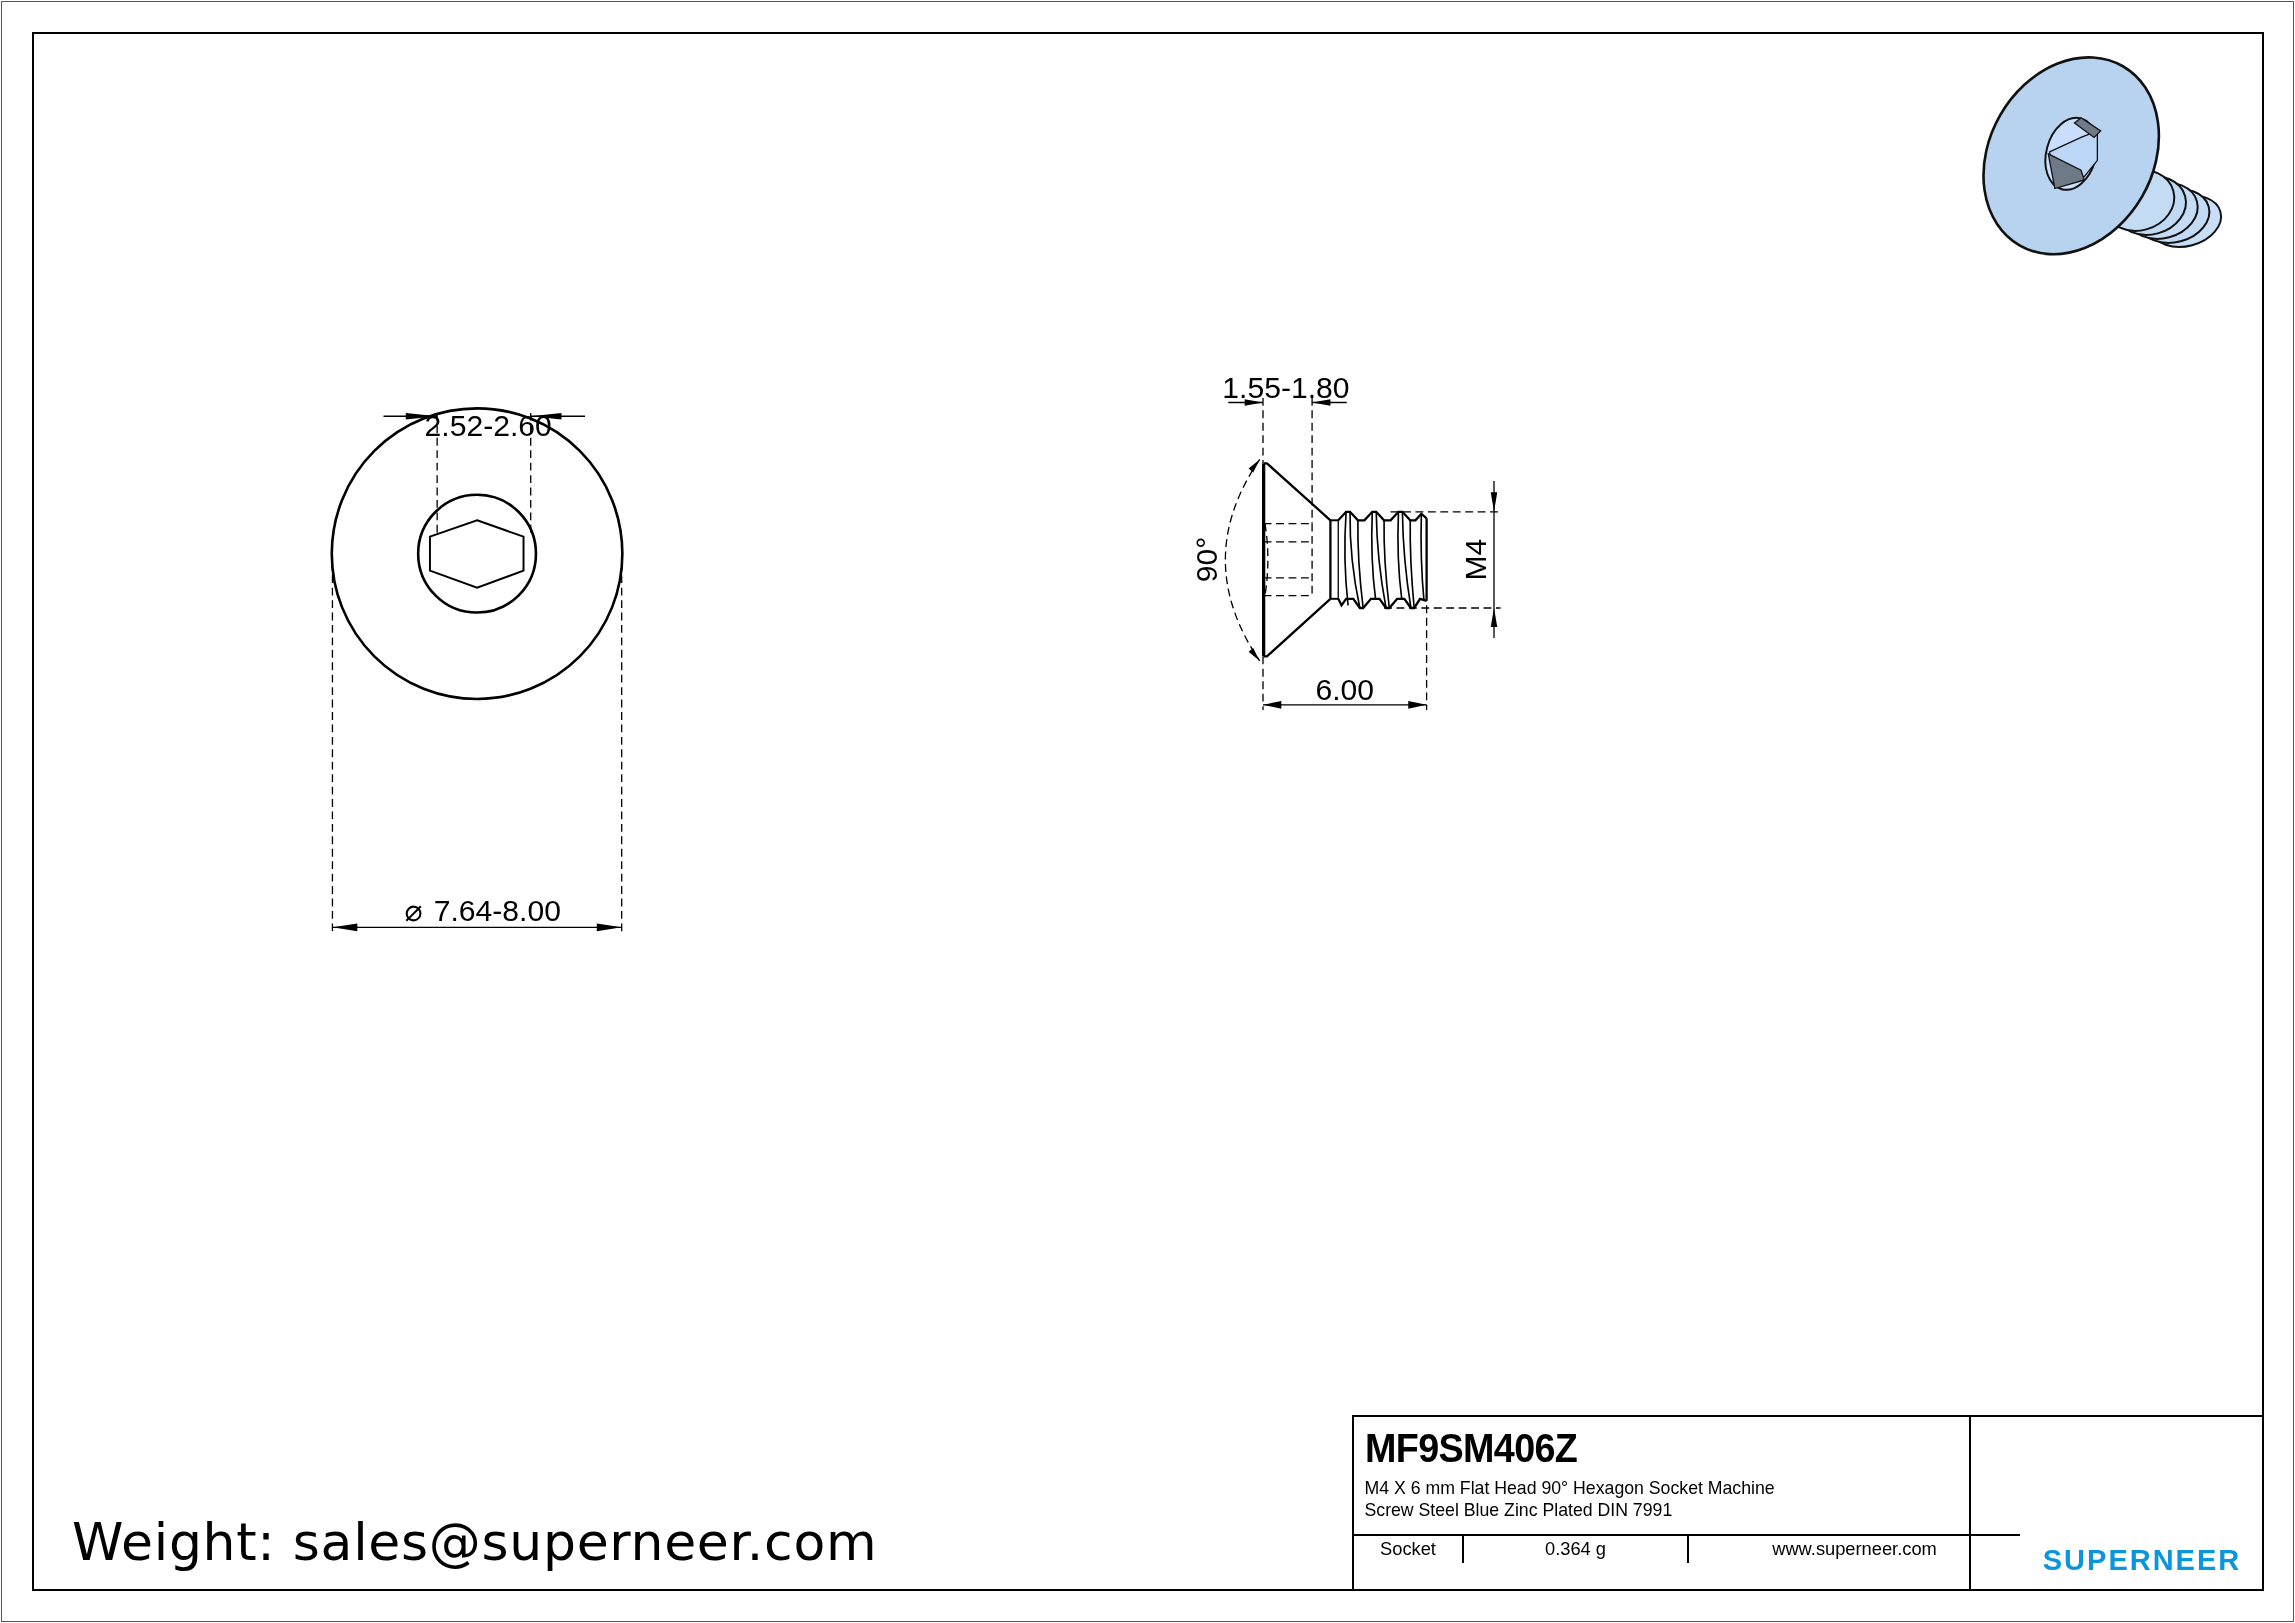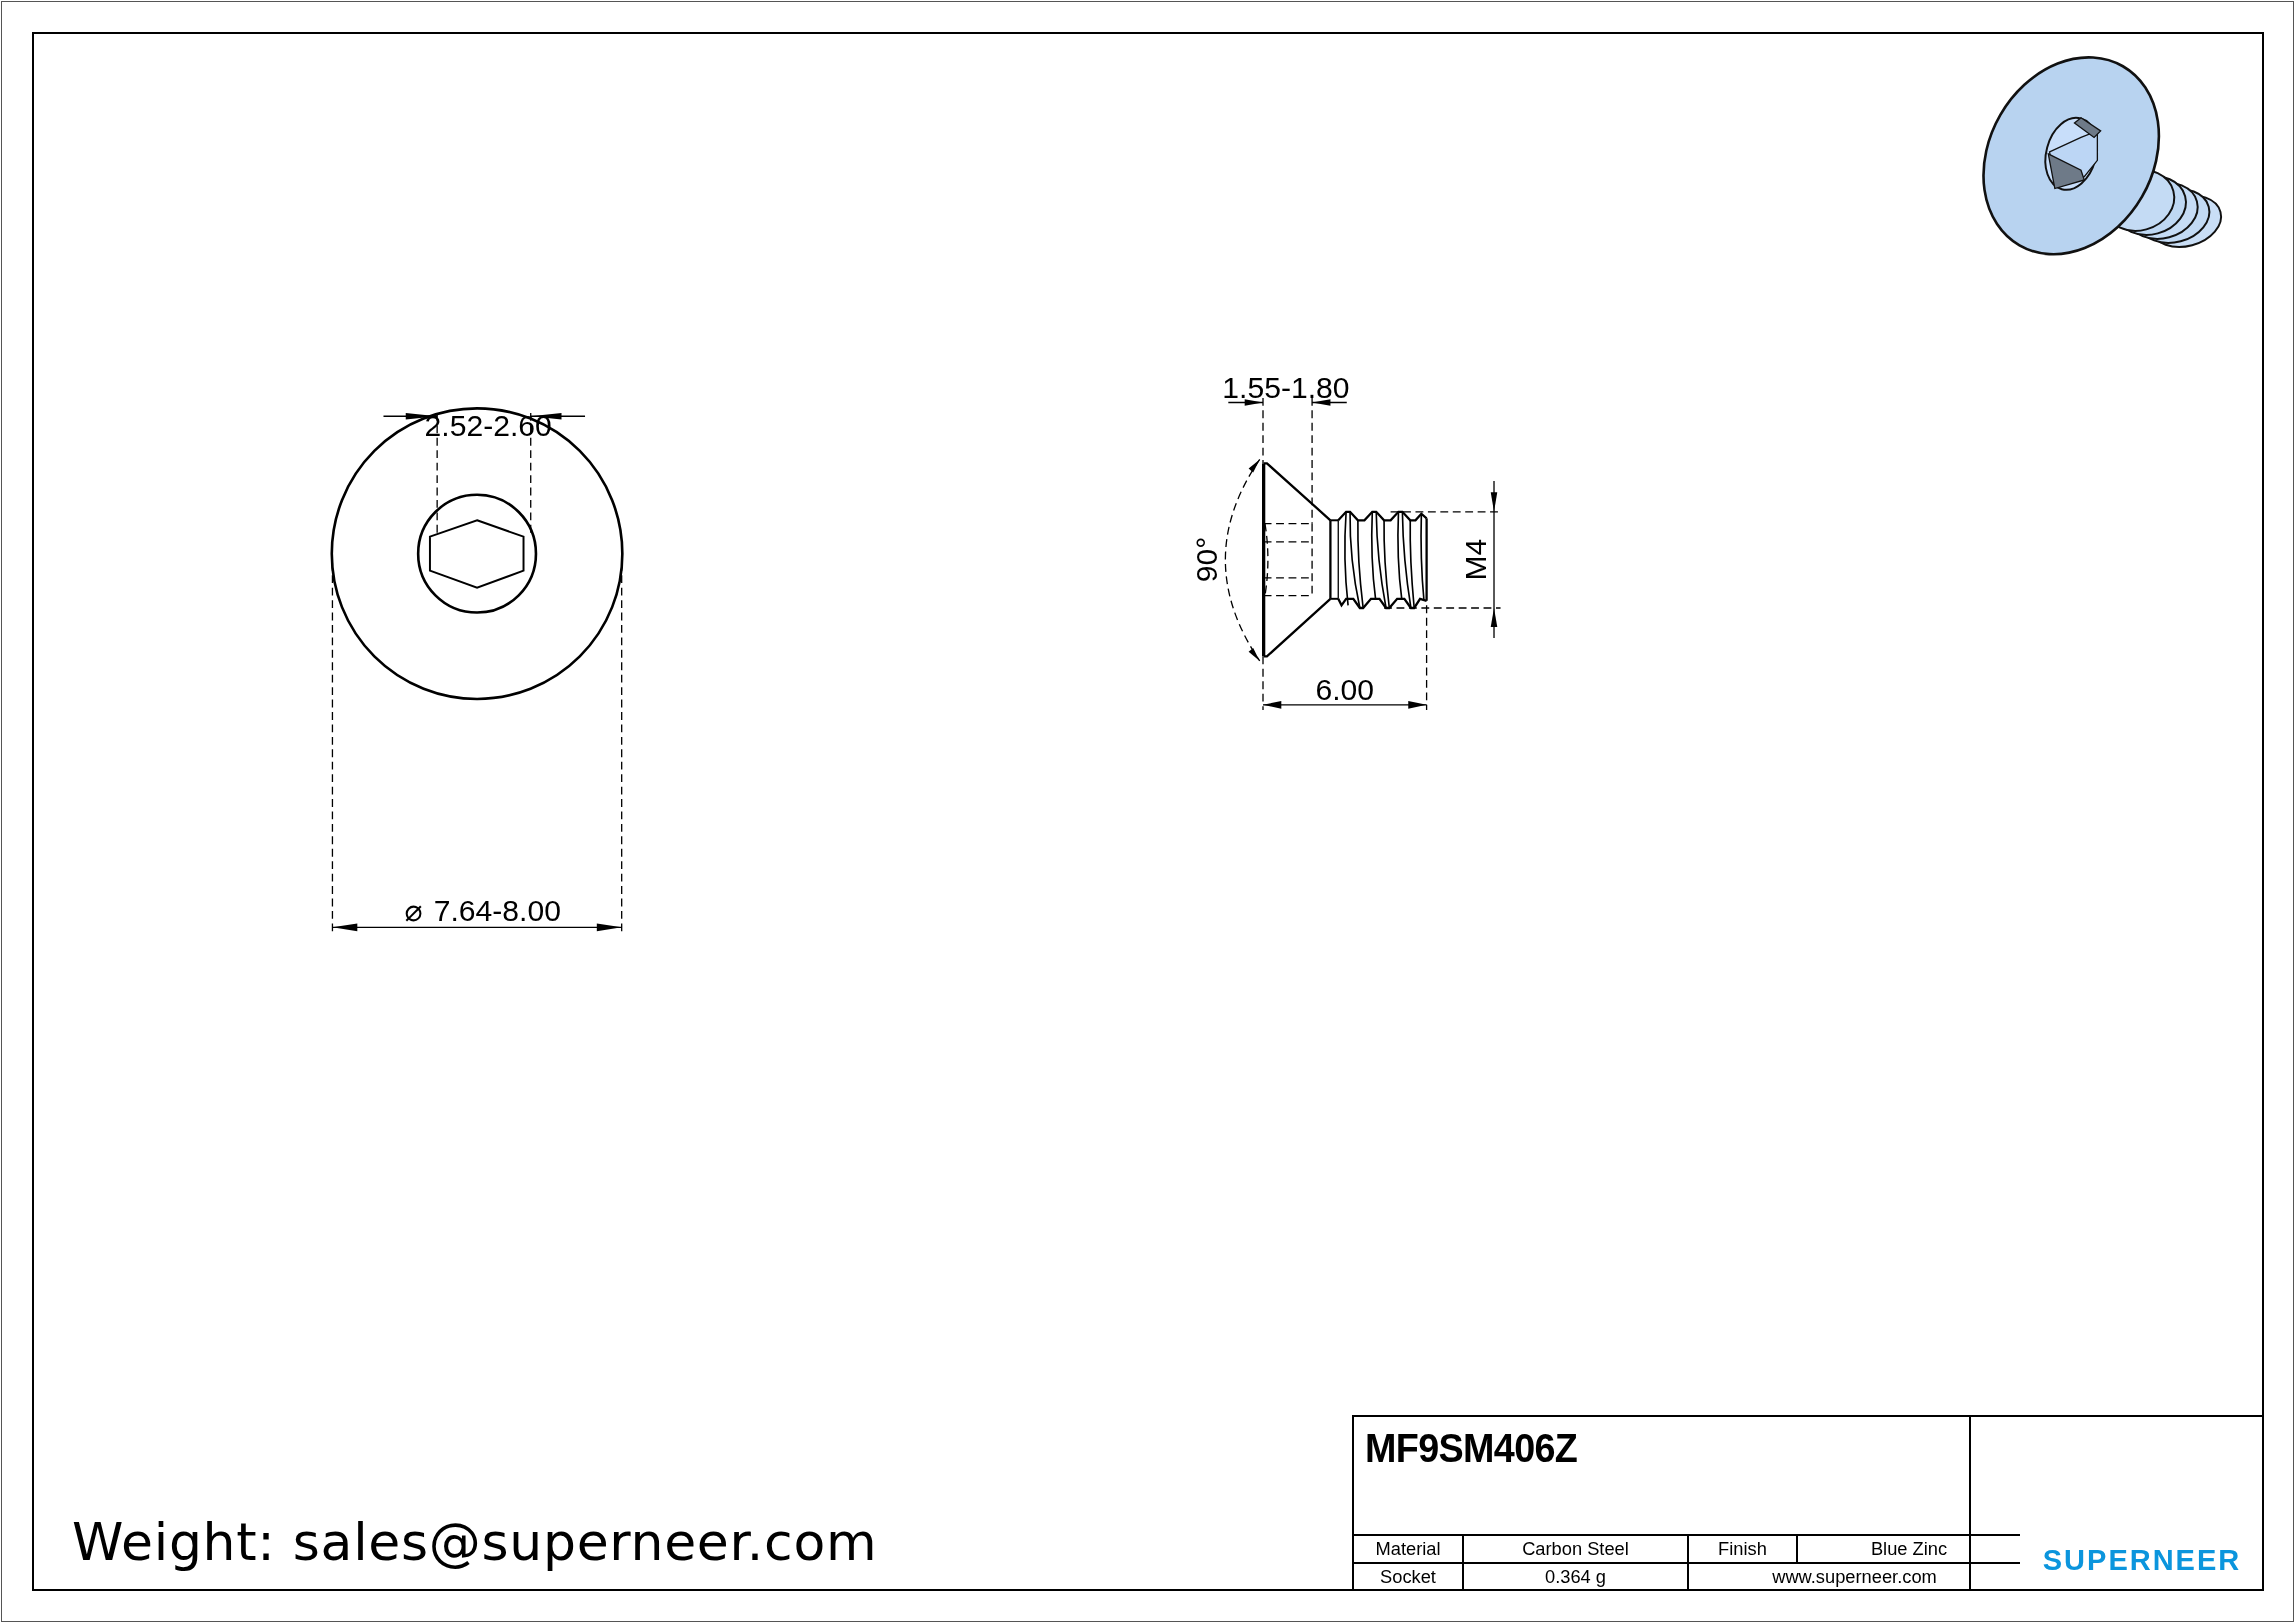--- a/index.html
+++ b/index.html
@@ -146,34 +146,32 @@
     <line x1="3230" y1="2308" x2="3316" y2="2276"></line>
     <line x1="3230" y1="2322" x2="3316" y2="2291"></line>
   </g>
 </svg>
 
 <div class="contact">Weight: sales@superneer.com</div>
 
 <div class="title-block">
   <div class="tb-left">
     <div class="part-no">MF9SM406Z</div>
+    <div class="desc">
+      <div>M4 X 6 mm  Flat Head 90° Hexagon Socket Machine</div>
+      <div>Screw Steel Blue Zinc Plated DIN 7991</div>
+    </div>
     <table class="props">
       <colgroup>
         <col style="width:109px">
           <col style="width:225px">
           <col style="width:109px">
           <col style="width:223px">
       </colgroup>
       <tbody>
-          <tr>
-        <td>Material</td>
-        <td>Carbon Steel</td>
-        <td>Finish</td>
-        <td>Blue Zinc</td>
-      </tr>
       <tr>
         <td>Socket</td>
         <td>0.364 g</td>
         <td colspan="2" class="link">www.superneer.com</td>
       </tr>
     </tbody>
       </table>
   </div>
   <div class="tb-logo">
     <div class="logo-text">SUPERNEER</div>

